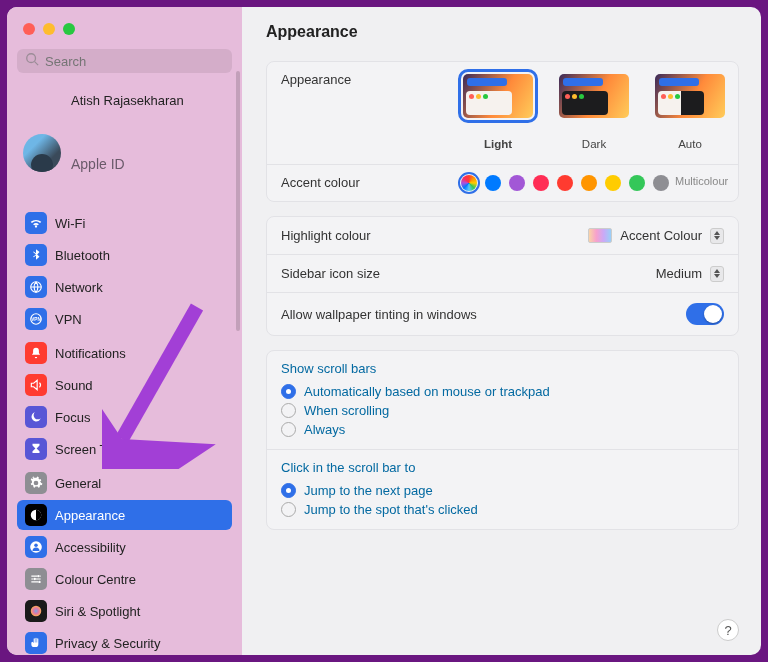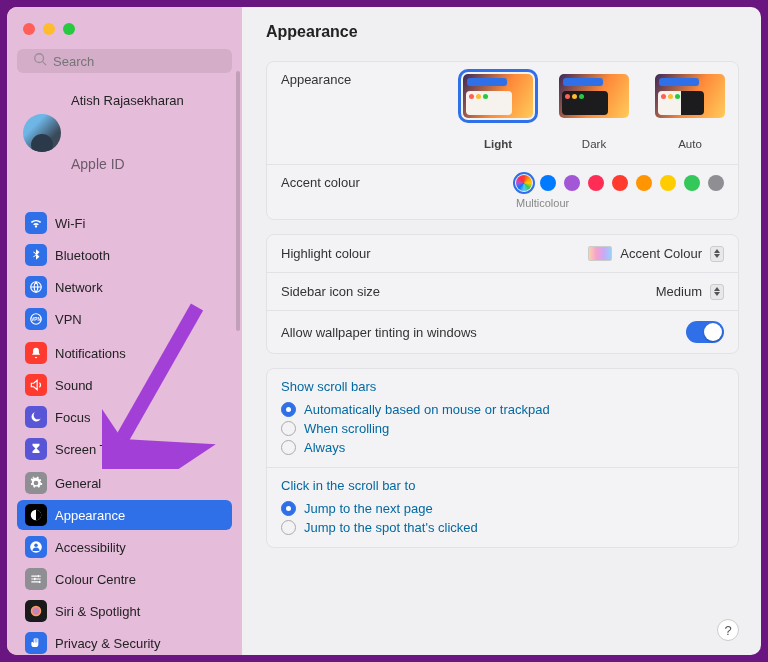--- a/index.html
+++ b/index.html
@@ -3,24 +3,24 @@
 <meta charset="utf-8">
 <style>
   * { box-sizing: border-box; margin: 0; padding: 0; font-family: -apple-system, "Helvetica Neue", Arial, sans-serif; }
   body { width: 768px; height: 662px; background: #6a1680; padding: 7px; }
   .window { width: 754px; height: 648px; background: #f0f0f2; border-radius: 10px; overflow: hidden; display: flex; position: relative; }
   
   .sidebar { width: 235px; height: 100%; background: #e6bcdb; padding: 14px 10px 0 10px; display: flex; flex-direction: column; position: relative; }
   .traffic { display: flex; gap: 8px; padding: 2px 0 14px 6px; }
   .dot { width: 12px; height: 12px; border-radius: 50%; }
   .dot.red { background: #ff5f57; } .dot.yellow { background: #febc2e; } .dot.green { background: #28c840; }
-  .search { background: rgba(0,0,0,0.08); border-radius: 6px; height: 28px; display: flex; align-items: center; padding: 0 16px; margin-bottom: 16px; color: #7a6a78; }
+  .search { background: rgba(0,0,0,0.08); border-radius: 6px; height: 28px; display: flex; align-items: center; padding: 0 8px; margin-bottom: 16px; color: #7a6a78; }
   .search svg { width: 14px; height: 14px; margin-right: 6px; opacity: .6; }
   .search input { border: none; background: transparent; outline: none; font-size: 13px; color: #555; flex: 1; }
-  .user-row { display: flex; align-items: center; gap: 10px; padding: 4px 6px 14px 6px; }
+  .user-row { display: flex; align-items: flex-end; gap: 10px; padding: 4px 6px 14px 6px; }
   .avatar { width: 38px; height: 38px; border-radius: 50%; background: linear-gradient(135deg,#6eb6e6 30%,#3a4a5a 70%); position:relative; overflow:hidden;}
   .avatar::after{content:"";position:absolute;bottom:-4px;left:8px;width:22px;height:22px;border-radius:50%;background:#2a3a4a;}
   .user-txt .name { font-size: 13px; color: #222; }
   .user-txt .sub { font-size: 14px; color: #6a5a6a; margin-top: 48px; }
   .nav { list-style: none; display: flex; flex-direction: column; gap: 2px; overflow-y:auto;margin-top:22px;}
   .nav .spacer { height: 12px; }
   .nav-item { display: flex; align-items: center; gap: 8px; padding: 4px 8px; border-radius: 6px; cursor: pointer; font-size: 13px; color: #222; }
   .nav-item.selected { background: #2f6fe8; color: #fff; }
   .nav-icon { width: 22px; height: 22px; border-radius: 5px; display: flex; align-items: center; justify-content: center; flex-shrink: 0; }
   .nav-icon svg { width: 14px; height: 14px; fill: #fff; }
@@ -281,21 +281,21 @@
                   <span style="background:#febc2e"></span>
                   <span style="background:#28c840"></span>
                 </div>
               </div>
             <div class="thumb-label">Auto</div>
           </div>
         </div>
       </div>
       <div class="row" style="align-items:flex-start">
         <div class="lbl">Accent colour</div>
-        <div class="ctrl" style="flex-direction:column;align-items:flex-start;gap:6px">
+        <div class="ctrl" style="align-items:flex-start;gap:6px">
           <div class="swatches" id="swatches">
               <div class="sw sel" style="background: conic-gradient(rgb(255, 59, 48), rgb(255, 149, 0), rgb(255, 204, 0), rgb(52, 199, 89), rgb(90, 200, 250), rgb(0, 122, 255), rgb(175, 82, 222), rgb(255, 45, 85), rgb(255, 59, 48));"></div>
               <div class="sw" style="background: rgb(0, 122, 255);"></div>
               <div class="sw" style="background: rgb(162, 87, 214);"></div>
               <div class="sw" style="background: rgb(255, 45, 85);"></div>
               <div class="sw" style="background: rgb(255, 59, 48);"></div>
               <div class="sw" style="background: rgb(255, 149, 0);"></div>
               <div class="sw" style="background: rgb(255, 204, 0);"></div>
               <div class="sw" style="background: rgb(52, 199, 89);"></div>
               <div class="sw" style="background: rgb(142, 142, 147);"></div>

